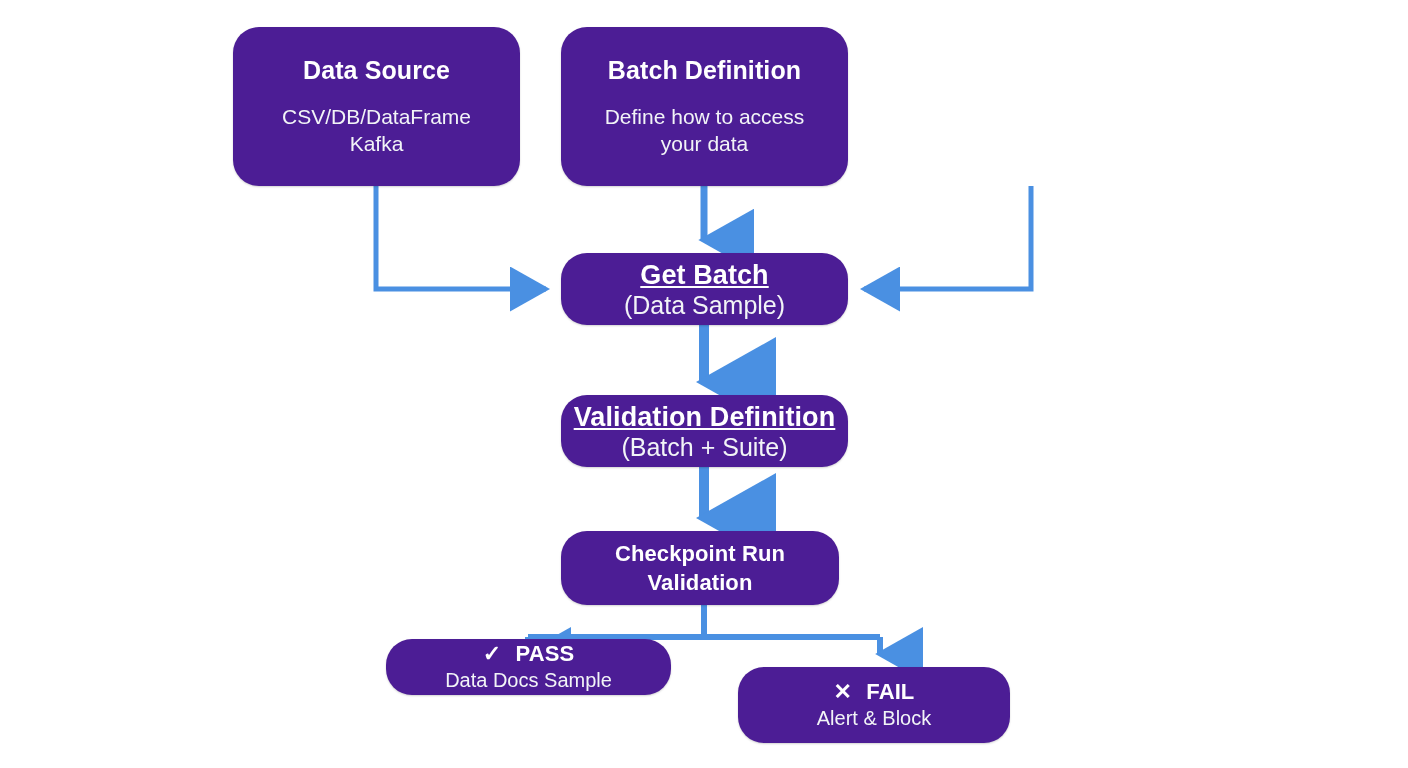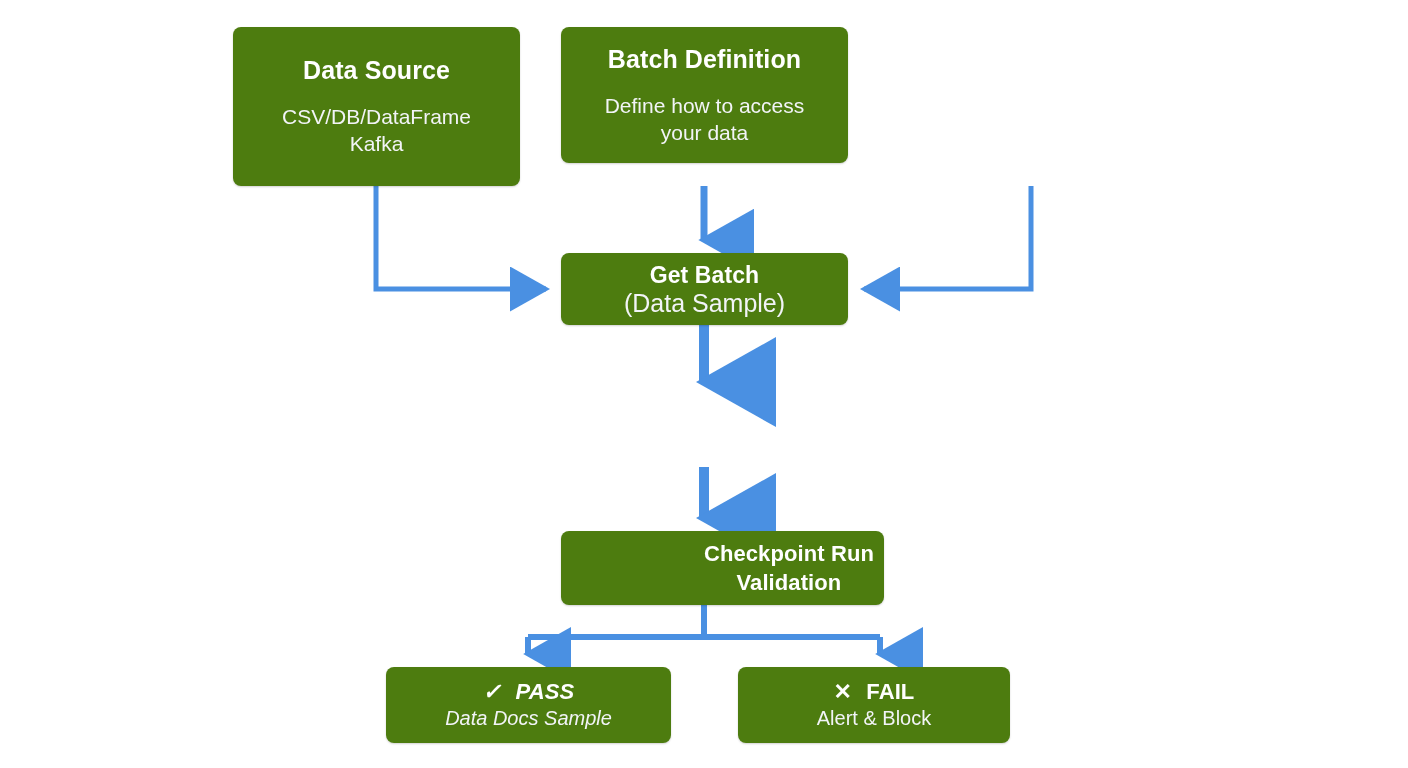--- a/index.html
+++ b/index.html
@@ -22,22 +22,22 @@
     position: absolute;
     left: 0;
     top: 0;
     width: 1408px;
     height: 768px;
     pointer-events: none;
   }
   .node {
     position: absolute;
     box-sizing: border-box;
-    background: #4d7c0f;
-    border-radius: 8px;
+    background: #4c1d95;
+    border-radius: 26px;
     color: #ffffff;
     display: flex;
     flex-direction: column;
     align-items: center;
     justify-content: center;
     text-align: center;
     box-shadow: 0 1px 2px rgba(0,0,0,0.18);
     padding: 4px 10px;
   }
   .node .title {
@@ -50,38 +50,38 @@
     color: #f2f4f7;
     white-space: nowrap;
   }
   .node .sub-line {
     display: block;
     white-space: nowrap;
   }
 
   
   #node-data-source      { left: 233px; top: 27px;  width: 287px; height: 159px; }
-  #node-batch-definition { left: 561px; top: 27px;  width: 287px; height: 136px; }
+  #node-batch-definition { left: 561px; top: 27px;  width: 287px; height: 159px; }
   #node-expectation-suite{ left: 888px; top: 27px;  width: 287px; height: 159px; }
   #node-get-batch        { left: 561px; top: 253px; width: 287px; height: 72px; }
   #node-validation-def   { left: 561px; top: 395px; width: 287px; height: 72px; }
-  #node-checkpoint-run   { left: 561px; top: 531px; width: 323px; height: 74px; align-items: flex-end; }
-  #node-pass             { left: 386px; top: 667px; width: 285px; height: 76px; font-style: italic; }
+  #node-checkpoint-run   { left: 561px; top: 531px; width: 278px; height: 74px; }
+  #node-pass             { left: 386px; top: 639px; width: 285px; height: 56px; }
   #node-fail             { left: 738px; top: 667px; width: 272px; height: 76px; }
 
   
   #node-data-source .title,
   #node-batch-definition .title,
   #node-expectation-suite .title { font-size: 25px; margin-bottom: 18px; }
   #node-data-source .sub,
   #node-batch-definition .sub { font-size: 21px; line-height: 27px; }
   #node-expectation-suite .sub { font-size: 19px; line-height: 25px; }
 
   #node-get-batch .title,
-  #node-validation-def .title { font-size: 23px; margin-bottom: 1px; }
+  #node-validation-def .title { font-size: 27px; margin-bottom: 1px; text-decoration: underline; }
   #node-get-batch .sub,
   #node-validation-def .sub { font-size: 25px; line-height: 26px; }
 
   #node-checkpoint-run .title { font-size: 22px; line-height: 29px; margin-bottom: 0; }
 
   #node-pass .title,
   #node-fail .title { font-size: 22px; margin-bottom: 1px; }
   #node-pass .sub,
   #node-fail .sub { font-size: 20px; line-height: 25px; }
 </style>
@@ -148,20 +148,26 @@
   </div>
 
 
   <div class="node" id="node-get-batch">
     <div class="title">Get Batch</div>
     <div class="sub">
       <span class="sub-line">(Data Sample)</span>
     </div>
   </div>
 
+  <div class="node" id="node-validation-def">
+    <div class="title">Validation Definition</div>
+    <div class="sub">
+      <span class="sub-line">(Batch + Suite)</span>
+    </div>
+  </div>
 
   <div class="node" id="node-checkpoint-run">
     <div class="title">
       <span class="sub-line">Checkpoint Run</span>
       <span class="sub-line">Validation</span>
     </div>
   </div>
 
   <div class="node" id="node-pass">
     <div class="title">

